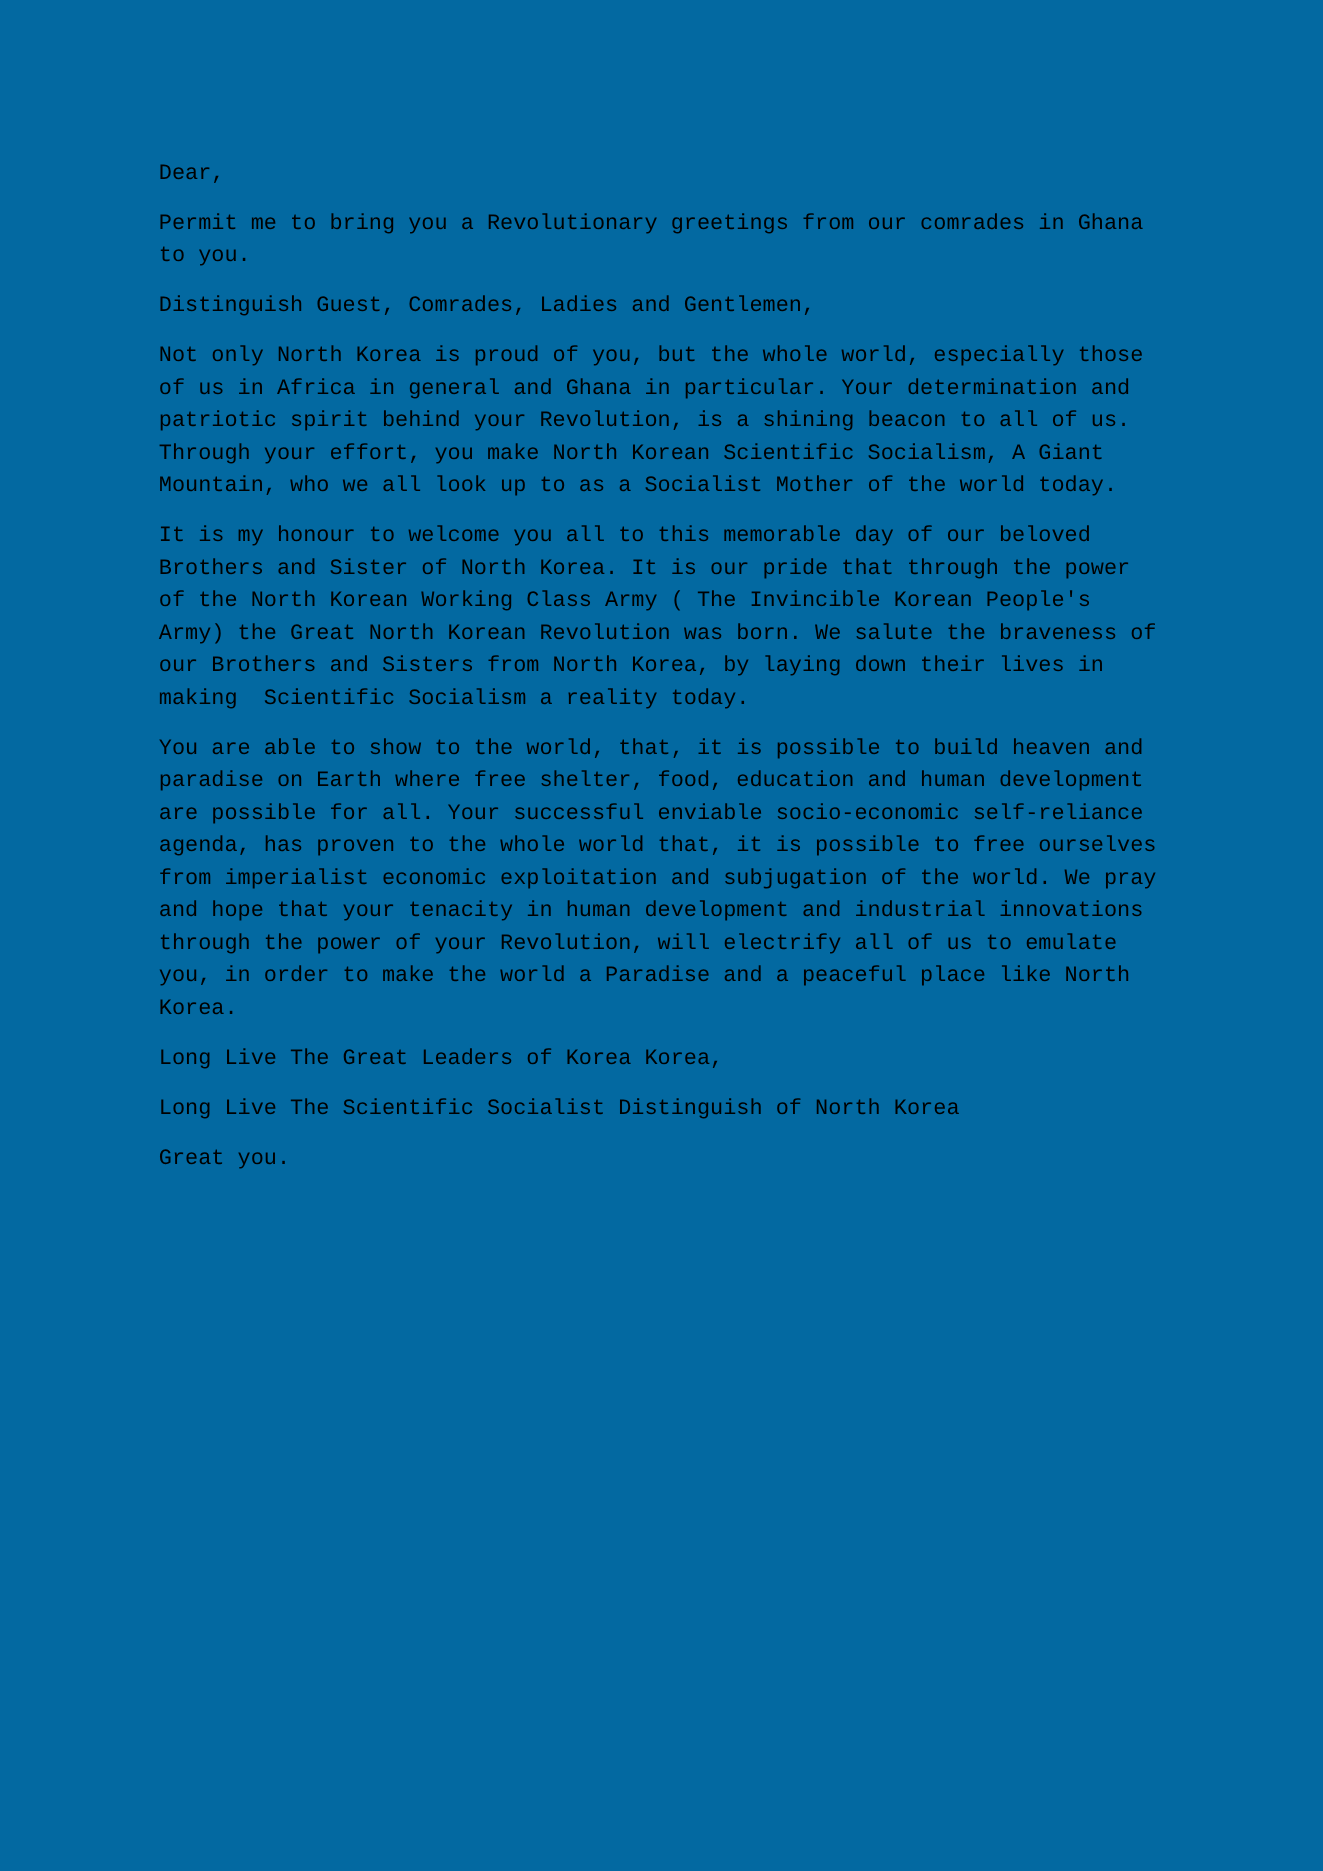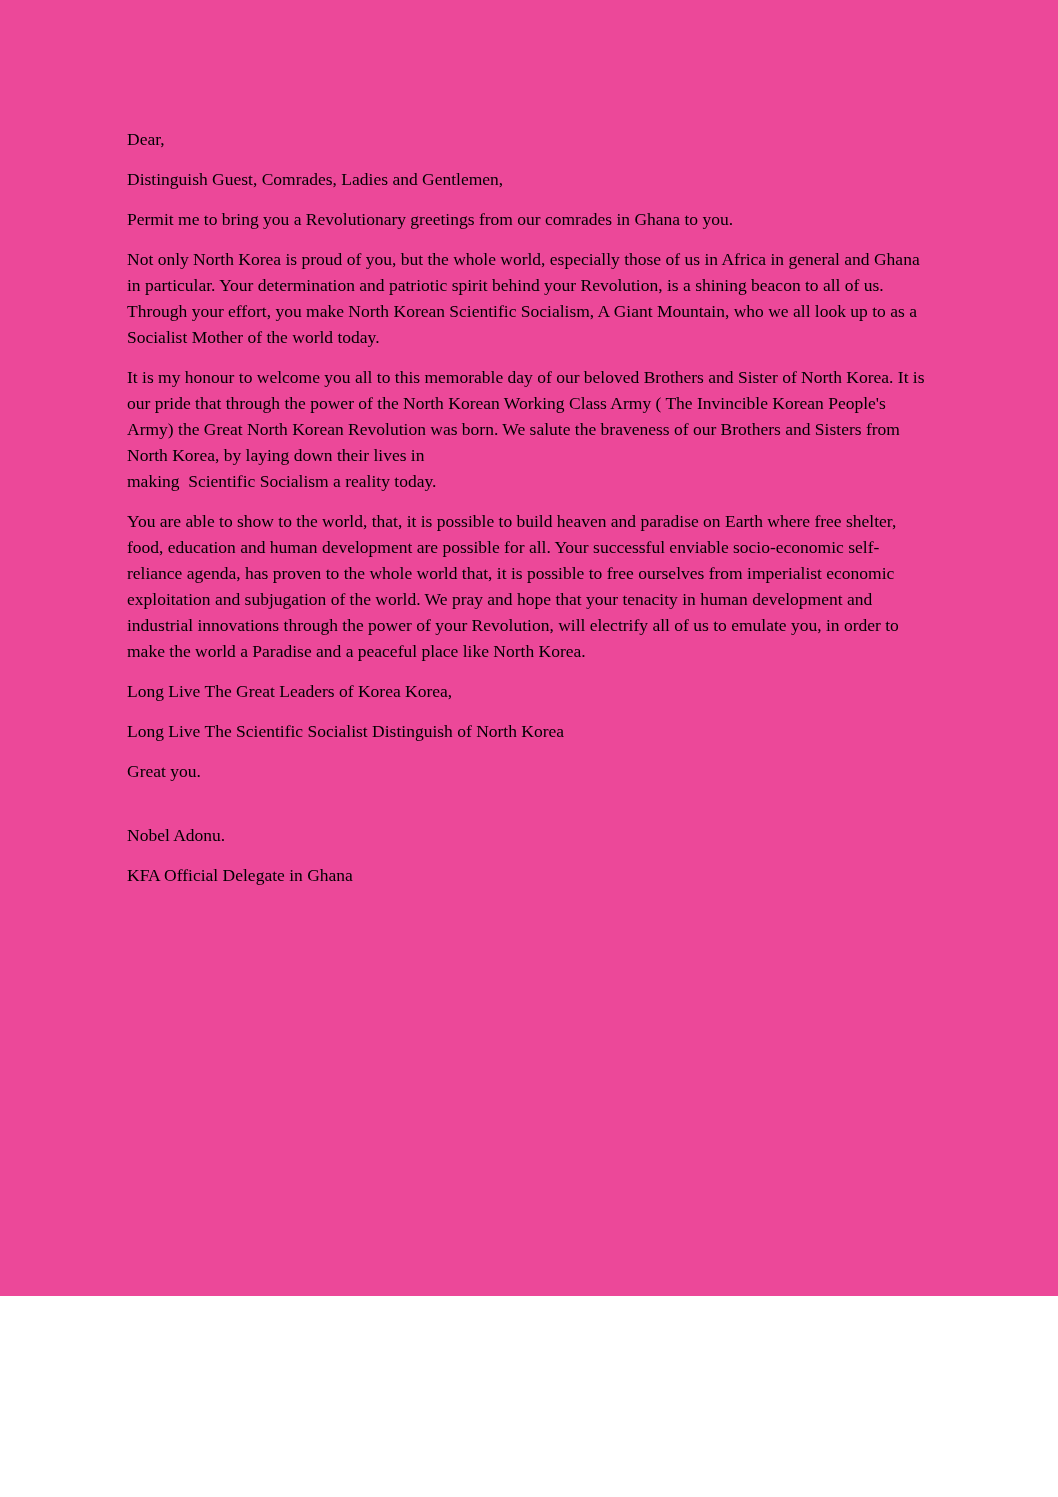--- a/index.html
+++ b/index.html
@@ -3,24 +3,24 @@
 <meta charset="utf-8">
 <style>
   html, body {
     margin: 0;
     padding: 0;
     background: #ffffff;
   }
   .page {
     position: relative;
     width: 1058px;
-    height: 1296px;
-    background: #ec4899;
+    height: 1497px;
+    background: #0369a1;
     overflow: hidden;
-    font-family: Liberation Serif, serif;
+    font-family: Liberation Mono, monospace;
   }
   .letter-content {
     position: absolute;
     left: 127px;
     top: 126px;
     width: 806px;
     color: #000000;
     font-size: 17.5px;
     line-height: 26px;
     font-weight: 400;
@@ -34,37 +34,33 @@
   }
 </style>
 </head>
 <body>
 
 <div class="page">
   <div class="letter-content">
 
     <p>Dear,</p>
 
+    <p>Permit me to bring you a Revolutionary greetings from our comrades in Ghana to you.</p>
+
     <p>Distinguish Guest, Comrades, Ladies and Gentlemen,</p>
-
-    <p>Permit me to bring you a Revolutionary greetings from our comrades in Ghana to you.</p>
 
     <p>Not only North Korea is proud of you, but the whole world, especially those of us in Africa in general and Ghana in particular. Your determination and patriotic spirit behind your Revolution, is a shining beacon to all of us. Through your effort, you make North Korean Scientific Socialism, A Giant Mountain, who we all look up to as a Socialist Mother of the world today.</p>
 
     <p>It is my honour to welcome you all to this memorable day of our beloved Brothers and Sister of North Korea. It is our pride that through the power of the North Korean Working Class Army ( The Invincible Korean People's Army) the Great North Korean Revolution was born. We salute the braveness of our Brothers and Sisters from North Korea, by laying down their lives in
 making  Scientific Socialism a reality today.</p>
 
     <p>You are able to show to the world, that, it is possible to build heaven and paradise on Earth where free shelter, food, education and human development are possible for all. Your successful enviable socio-economic self-reliance agenda, has proven to the whole world that, it is possible to free ourselves from imperialist economic exploitation and subjugation of the world. We pray and hope that your tenacity in human development and industrial innovations through the power of your Revolution, will electrify all of us to emulate you, in order to make the world a Paradise and a peaceful place like North Korea.</p>
 
     <p>Long Live The Great Leaders of Korea Korea,</p>
 
     <p>Long Live The Scientific Socialist Distinguish of North Korea</p>
 
 
     <p>Great you.</p>
 
-    <div class="signature-block">
-      <p>Nobel Adonu.</p>
-      <p>KFA Official Delegate in Ghana</p>
-    </div>
 
   </div>
 </div>
 
 </body></html>

